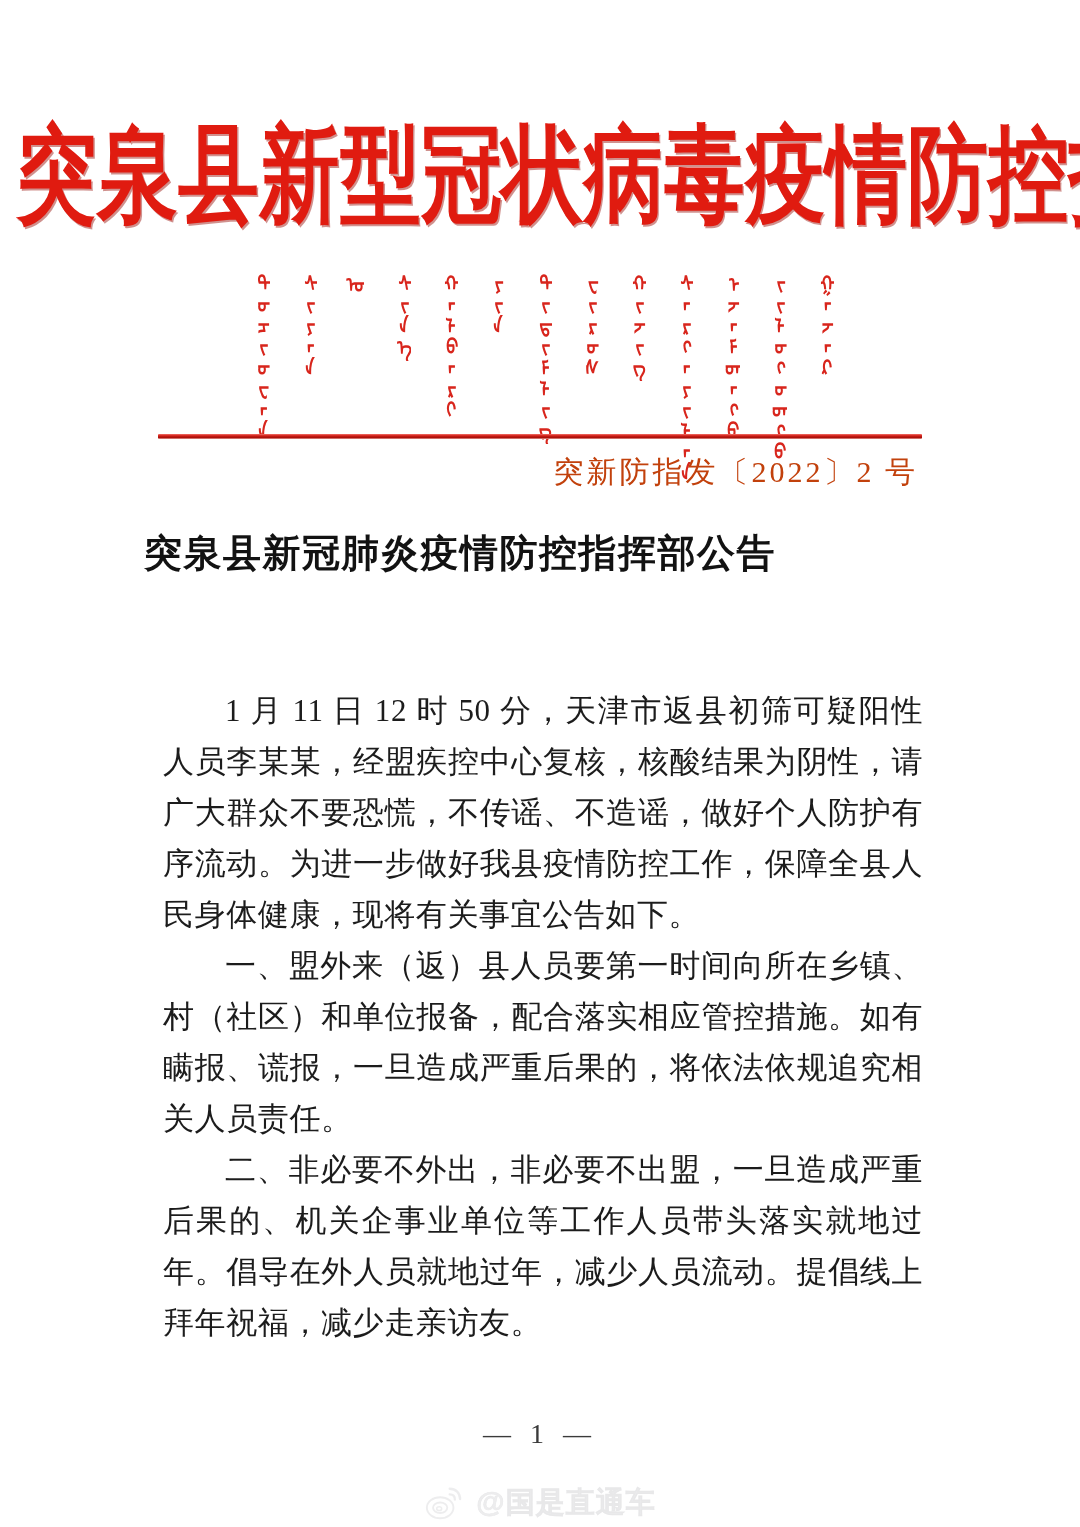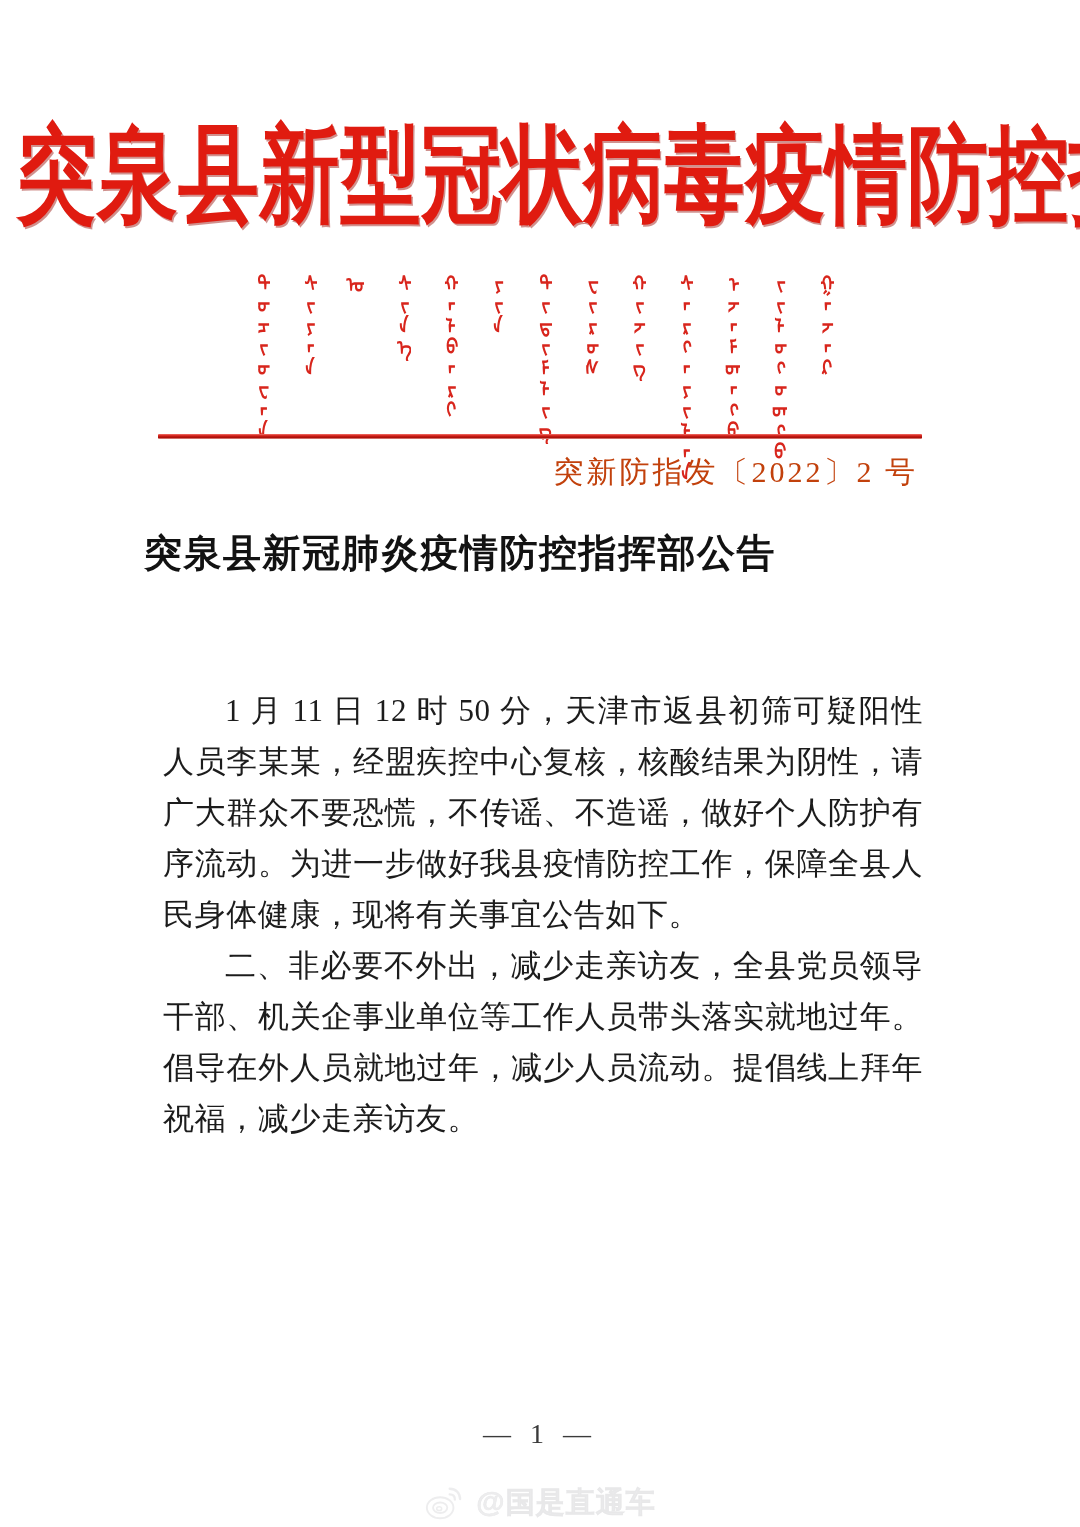--- a/index.html
+++ b/index.html
@@ -207,21 +207,22 @@
   </div>
 
   <div class="red-rule"></div>
 
   <div class="doc-number">突新防指发〔2022〕2 号</div>
 
   <div class="doc-title">突泉县新冠肺炎疫情防控指挥部公告</div>
 
   <div class="body-text">
     <p class="para">1 月 11 日 12 时 50 分，天津市返县初筛可疑阳性人员李某某，经盟疾控中心复核，核酸结果为阴性，请广大群众不要恐慌，不传谣、不造谣，做好个人防护有序流动。为进一步做好我县疫情防控工作，保障全县人民身体健康，现将有关事宜公告如下。</p>
-    <p class="para">二、非必要不外出，减少走亲访友，全县党员领导干部、机关企事业单位等工作人员带头落实就地过年。倡导在外人员就地过年，减少人员流动。提倡线上拜年祝福，减少走亲访友。</p>
+    <p class="para">一、盟外来（返）县人员要第一时间向所在乡镇、村（社区）和单位报备，配合落实相应管控措施。如有瞒报、谎报，一旦造成严重后果的，将依法依规追究相关人员责任。</p>
+    <p class="para">二、非必要不外出，非必要不出盟，一旦造成严重后果的、机关企事业单位等工作人员带头落实就地过年。倡导在外人员就地过年，减少人员流动。提倡线上拜年祝福，减少走亲访友。</p>
   </div>
 
   <div class="page-number">— 1 —</div>
 
   <div class="watermark">
     <span class="watermark-logo">
       <svg viewBox="0 0 40 40" width="38" height="38" aria-hidden="true">
         <ellipse cx="17" cy="25" rx="14" ry="11" fill="none" stroke="#dcdcde" stroke-width="2"></ellipse>
         <ellipse cx="17" cy="25" rx="7.5" ry="5.5" fill="none" stroke="#dcdcde" stroke-width="2"></ellipse>
         <ellipse cx="16" cy="26" rx="2.6" ry="2" fill="none" stroke="#dcdcde" stroke-width="1.6"></ellipse>

